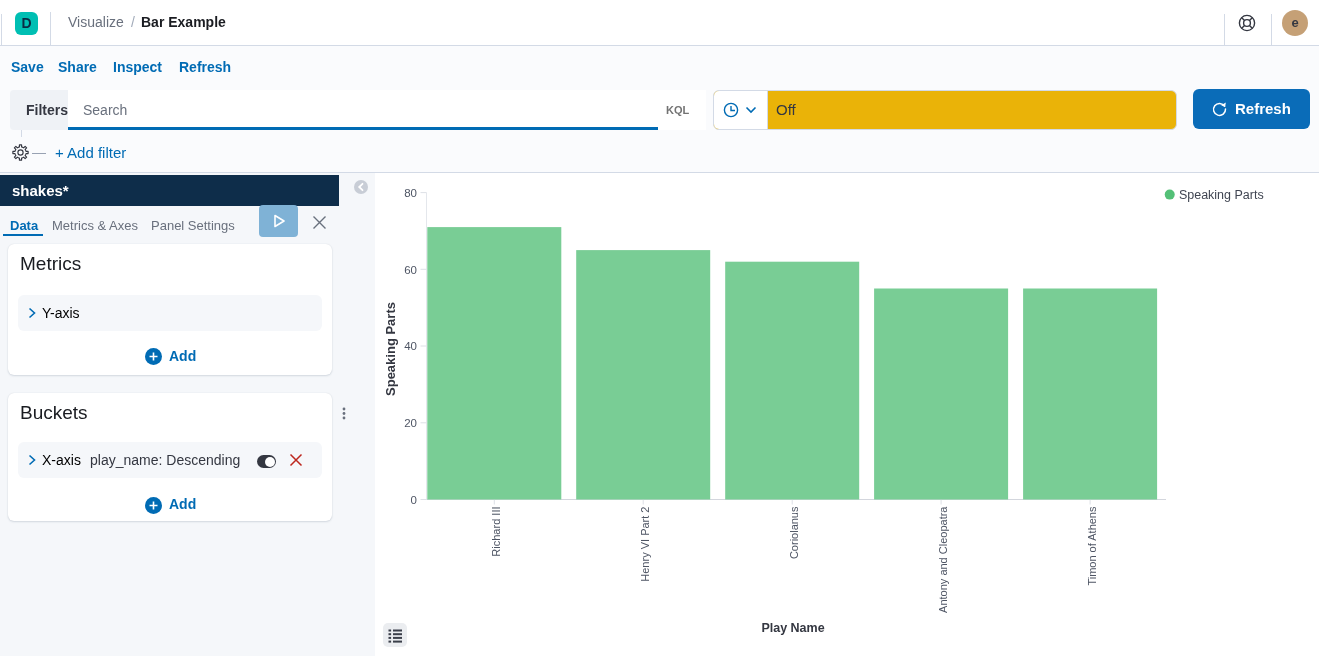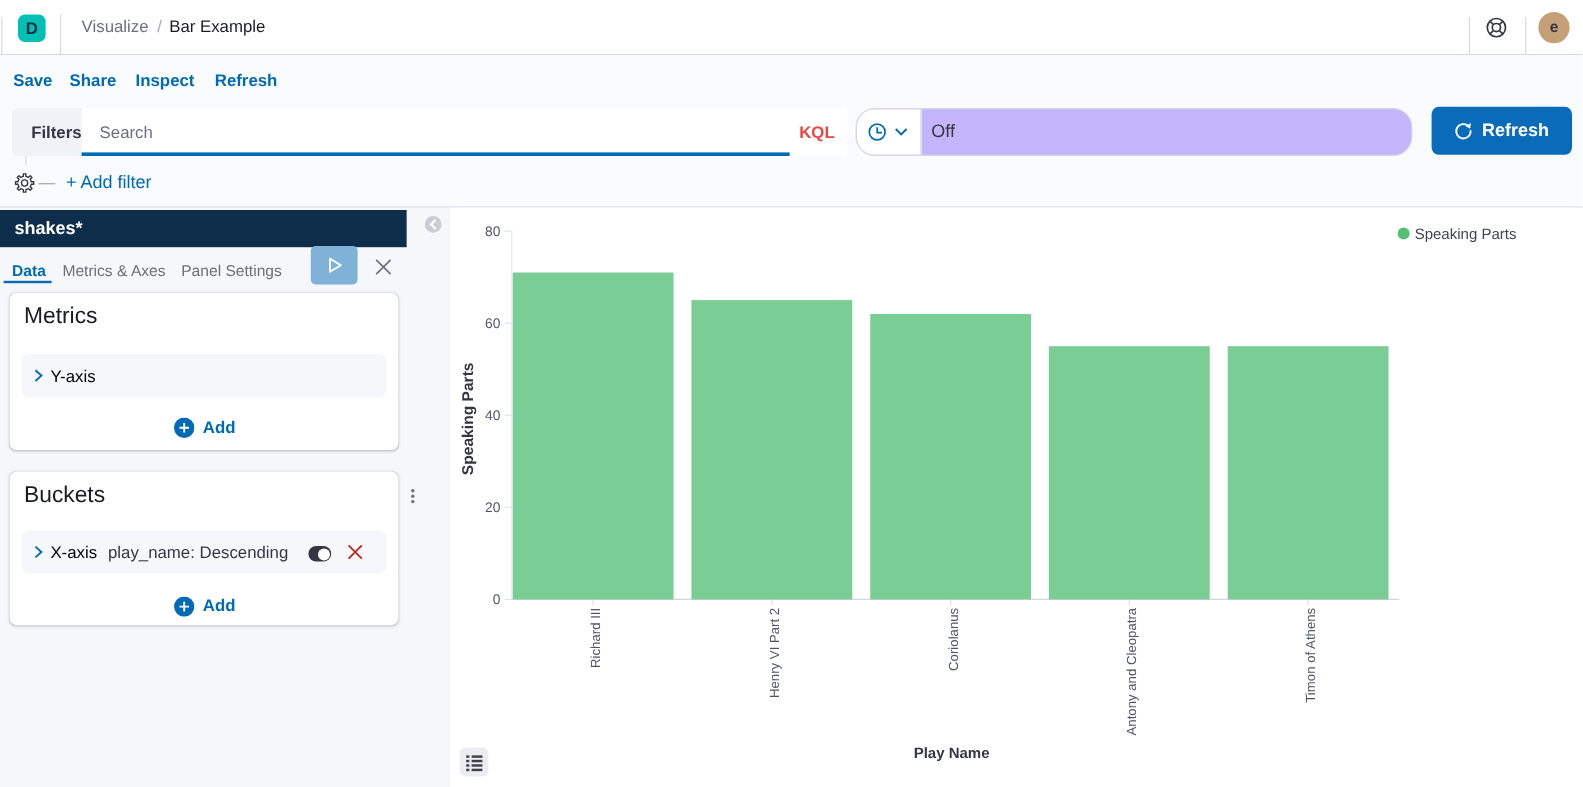--- a/index.html
+++ b/index.html
@@ -15,22 +15,22 @@
 #hdiv3{left:1271px;top:14px;width:1px;height:31px;background:#d3dae6}
 #avatar{left:1282px;top:10px;width:26px;height:26px;border-radius:50%;background:#c5a076;color:#343741;font-weight:700;font-size:13px;text-align:center;line-height:26px}
 
 #nav{left:0;top:46px;width:1319px;height:127px;background:#fafbfd;border-bottom:1px solid #d3dae6}
 .toplink{top:46px;height:43px;line-height:43px;font-size:14px;font-weight:600;color:#006bb4}
 
 #fpill{left:10px;top:90px;width:58px;height:40px;background:#eff2f6;border-radius:4px 0 0 4px;font-size:14px;font-weight:700;text-align:right;line-height:40px}
 #sinput{left:68px;top:90px;width:638px;height:40px;background:#fff}
 #sunder{left:68px;top:127px;width:590px;height:3px;background:#006bb4}
 #sph{left:83px;top:90px;height:40px;line-height:40px;font-size:14px;color:#69707d}
-#kql{left:666px;top:90px;height:40px;line-height:40px;font-size:14px;font-weight:600;color:#ef4444}
-#tgroup{left:713px;top:90px;width:464px;height:40px;border:1px solid #d3dae6;border-radius:16px;background:#c4b5fd;overflow:hidden}
+#kql{left:666px;top:90px;height:40px;line-height:40px;font-size:11px;font-weight:600;color:#737373}
+#tgroup{left:713px;top:90px;width:464px;height:40px;border:1px solid #d3dae6;border-radius:6px;background:#eab308;overflow:hidden}
 #tclock{left:0;top:0;width:54px;height:38px;background:#fff;border-right:1px solid #d3dae6}
 #off{left:62px;top:0;height:38px;line-height:38px;font-size:15px;color:#343741}
 #rbtn{left:1193px;top:89px;width:117px;height:40px;background:#0a6cb8;border-radius:6px;color:#fff}
 #rbtn span{position:absolute;left:42px;top:0;height:40px;line-height:40px;font-size:15px;font-weight:600}
 #fconn{left:21px;top:130px;width:1px;height:7px;background:#d3dae6}
 #addfilter{left:55px;top:137px;height:31px;line-height:31px;font-size:15px;color:#006bb4}
 #dash{left:32px;top:137px;height:31px;line-height:31px;font-size:14px;color:#98a2b3}
 
 #sidebar{left:0;top:173px;width:339px;height:483px;background:#f5f7fa}
 #sbhead{left:0;top:2px;width:339px;height:31px;background:#0e2d4a;color:#fff;font-size:15px;font-weight:700;line-height:31px;padding-left:12px}
@@ -55,21 +55,21 @@
 </style>
 </head>
 <body>
 
 <div class="abs" id="hdr"></div>
 <div class="abs" style="left:1px;top:14px;width:1px;height:158px;background:#d3dae6"></div>
 <div class="abs" id="logo">D</div>
 <div class="abs" id="hdiv1"></div>
 <div class="abs crumb" style="left:68px;color:#69707d">Visualize</div>
 <div class="abs crumb" style="left:131px;color:#a2abba">/</div>
-<div class="abs crumb" style="left:141px;color:#1a1c21;font-weight:400">Bar Example</div>
+<div class="abs crumb" style="left:141px;color:#1a1c21;font-weight:700">Bar Example</div>
 <div class="abs" id="hdiv2"></div>
 <div class="abs" id="hdiv3"></div>
 <div class="abs" style="left:1237px;top:13px;width:20px;height:20px">
 <svg width="20" height="20" viewBox="0 0 20 20">
       <g fill="none" stroke="#343741" stroke-width="1.4">
         <circle cx="10" cy="10" r="7.6"></circle>
         <circle cx="10" cy="10" r="3.4"></circle>
         <path d="M7.3 7.3 L4.7 4.7 M12.7 7.3 L15.3 4.7 M7.3 12.7 L4.7 15.3 M12.7 12.7 L15.3 15.3"></path>
       </g>
     </svg>

